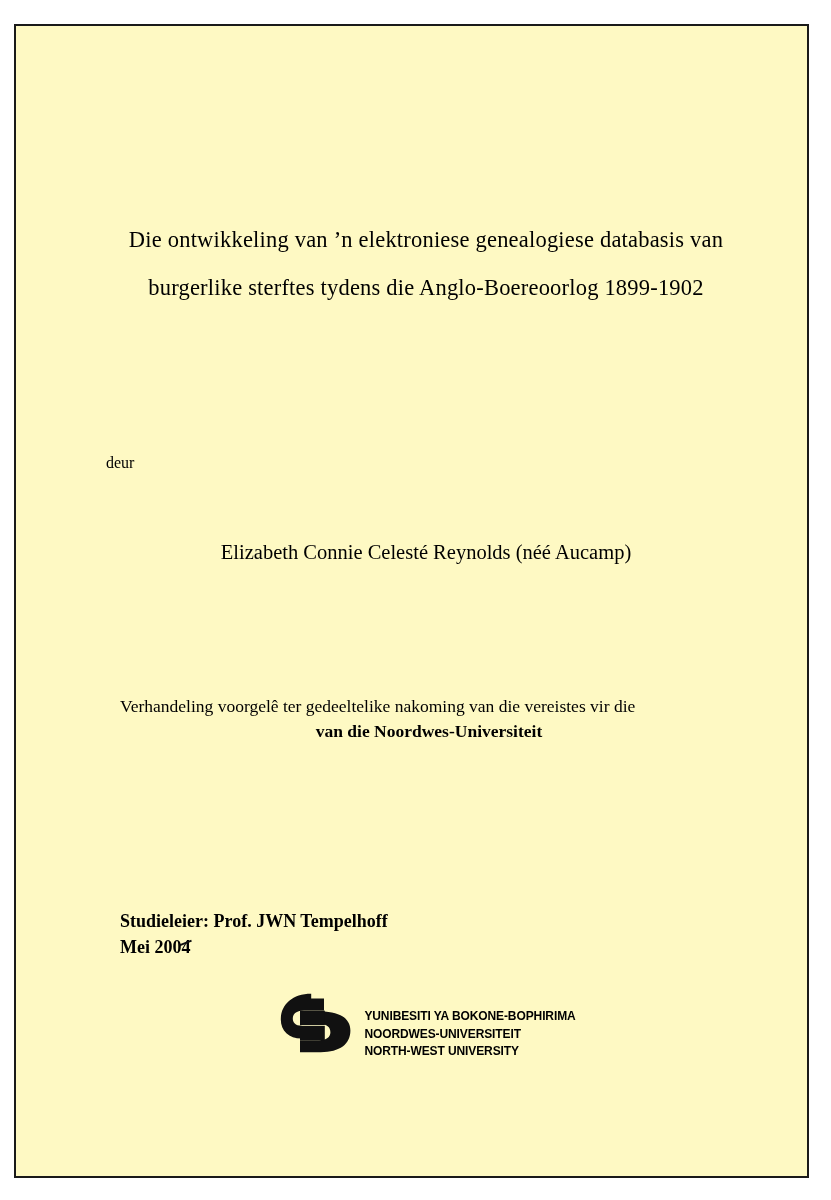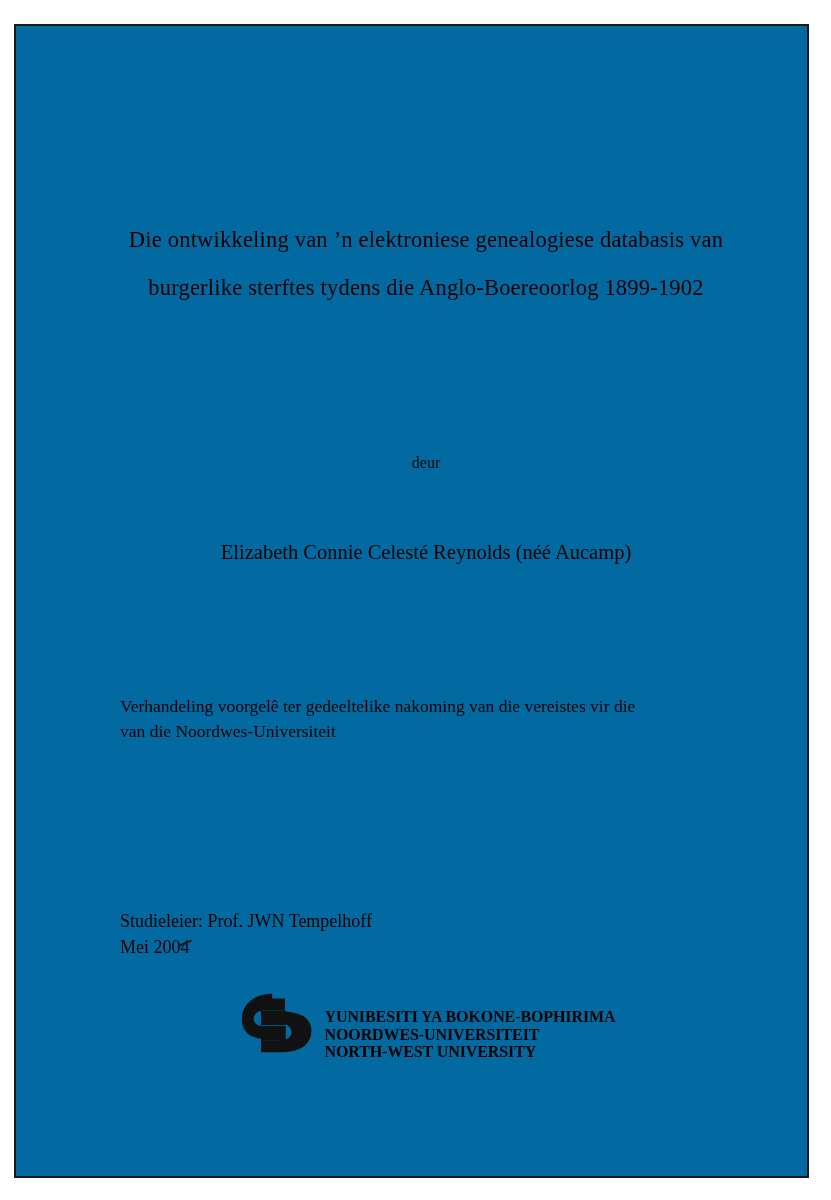--- a/index.html
+++ b/index.html
@@ -22,21 +22,21 @@
   }
   
   .scan-frame {
     position: absolute;
     left: 14px;
     top: 24px;
     width: 795px;
     height: 1154px;
     border: 2px solid #1a1a1a;
     box-sizing: border-box;
-    background: #0369a1;
+    background: #fef9c3;
   }
   .content {
     position: absolute;
     left: 90px;
     top: 0;
     width: 640px;
     height: 100%;
   }
   .title-block {
     position: absolute;
@@ -49,54 +49,56 @@
     font-size: 22.5px;
     line-height: 48px;
     letter-spacing: 0.2px;
     white-space: nowrap;
   }
   .author-label {
     position: absolute;
     top: 428px;
     left: 0;
     width: 640px;
-    text-align: center;
+    text-align: left;
     font-size: 16px;
   }
   .author-name {
     position: absolute;
     top: 515px;
     left: 0;
     width: 640px;
     text-align: center;
     font-size: 20.5px;
   }
   .statement {
     position: absolute;
     top: 668px;
     left: 14px;
     width: 618px;
     font-size: 17.5px;
     line-height: 25px;
     text-align: justify;
   }
   .statement .last-line {
-    text-align: left;
+    text-align: center;
+    font-weight: bold;
   }
   .statement em {
     font-style: italic;
   }
   .supervisor {
     position: absolute;
     top: 882px;
     left: 14px;
     width: 620px;
     font-size: 18px;
     line-height: 26px;
     text-align: left;
+    font-weight: bold;
   }
   .date-line {
     position: relative;
     display: inline-block;
   }
   .date-strike {
     position: absolute;
     right: -2px;
     top: 8px;
     width: 13px;
@@ -113,22 +115,22 @@
     align-items: center;
     justify-content: center;
   }
   .logo-mark {
     width: 80px;
     height: 72px;
     margin-right: 8px;
     flex: none;
   }
   .logo-text {
-    font-family: Liberation Serif, serif;
-    font-size: 16px;
+    font-family: Liberation Sans, sans-serif;
+    font-size: 12px;
     line-height: 17.5px;
     font-weight: bold;
     letter-spacing: -0.1px;
     text-align: left;
     white-space: nowrap;
     margin-top: 19px;
   }
 </style>
 </head>
 <body>

